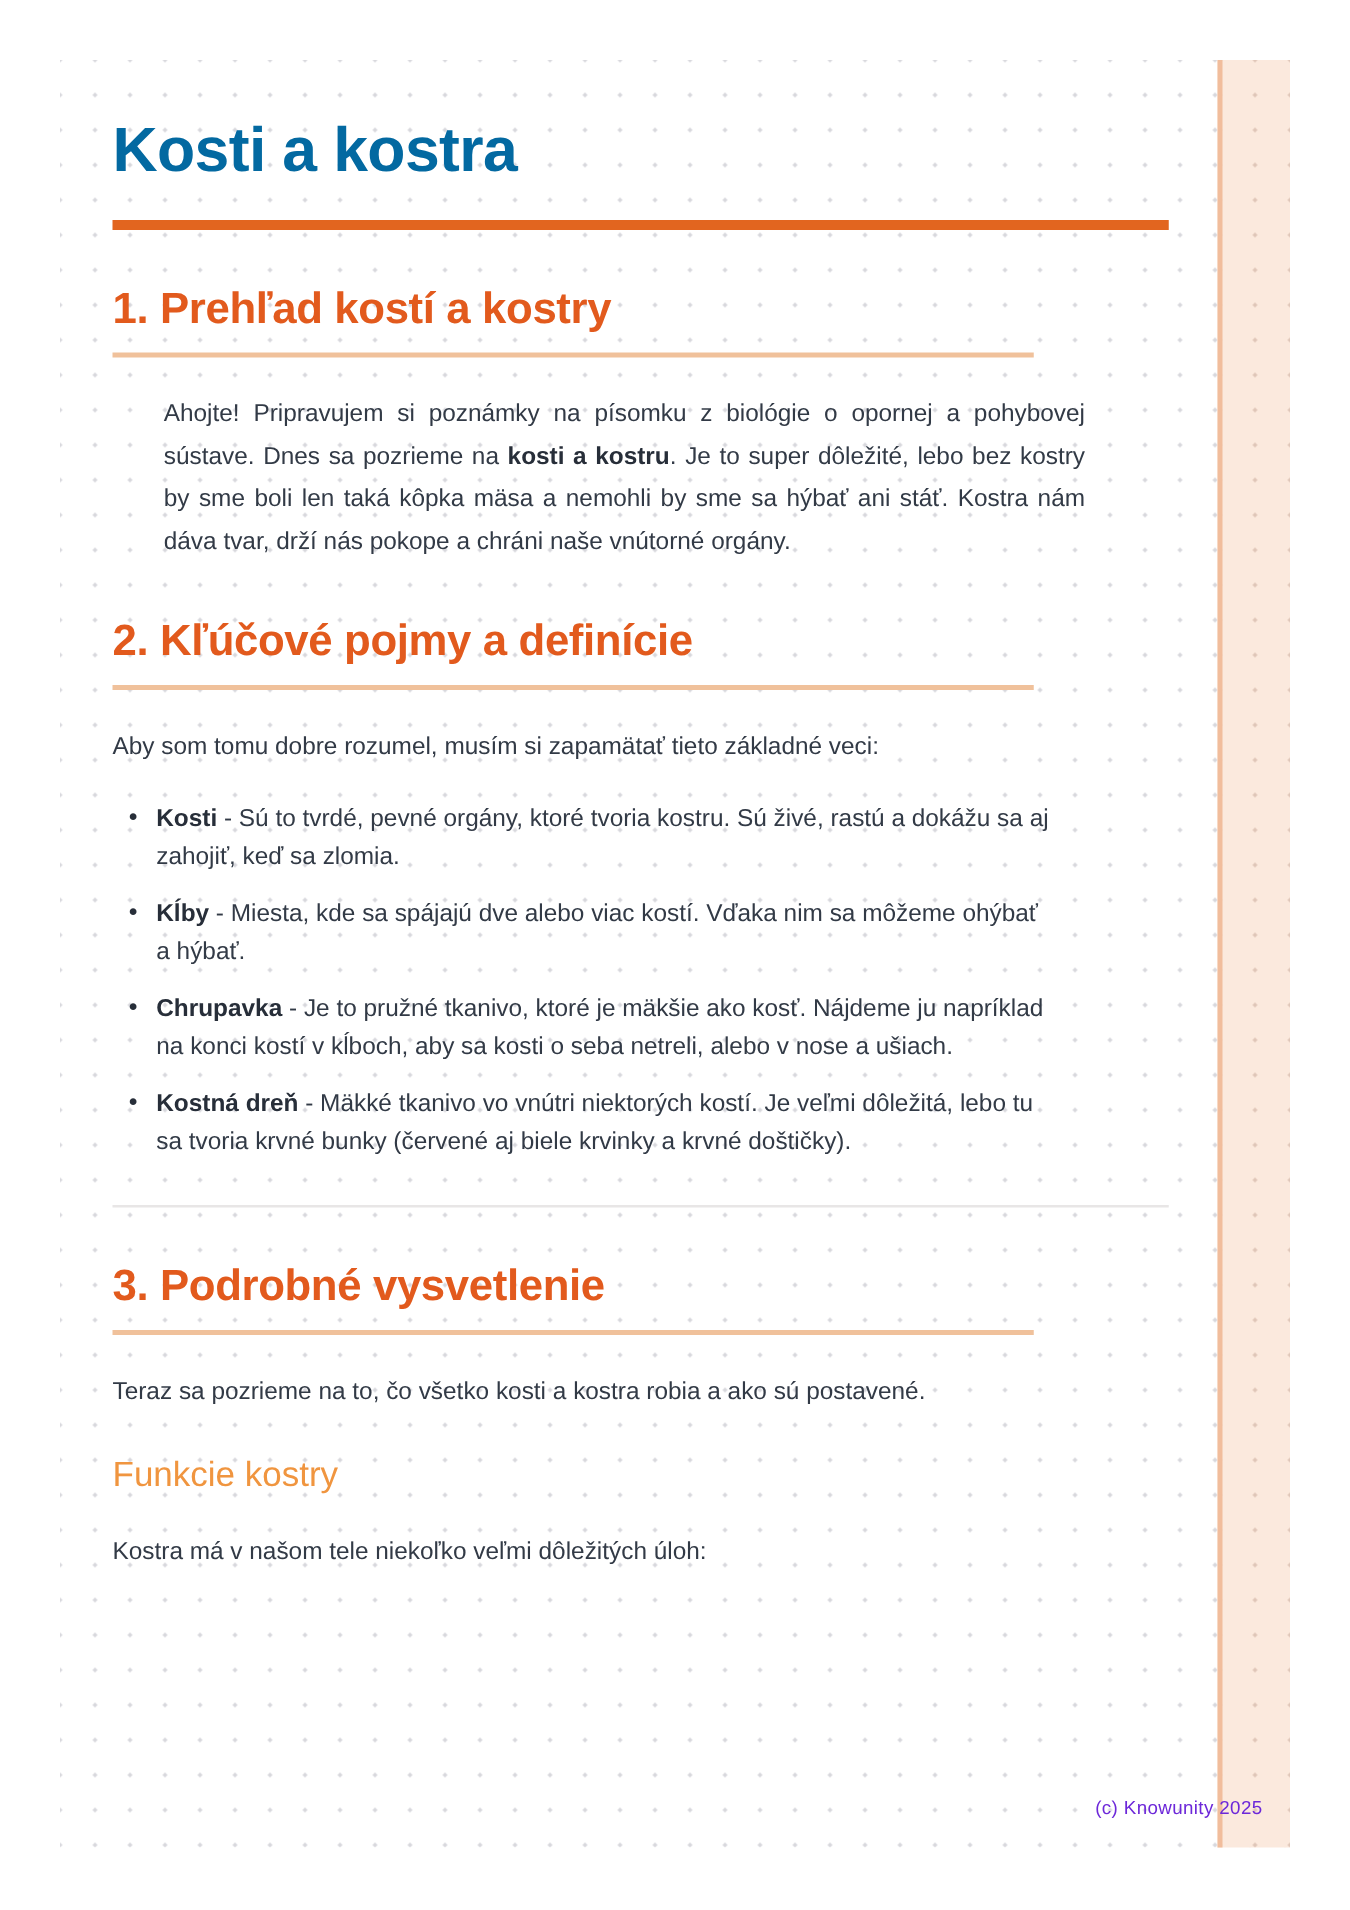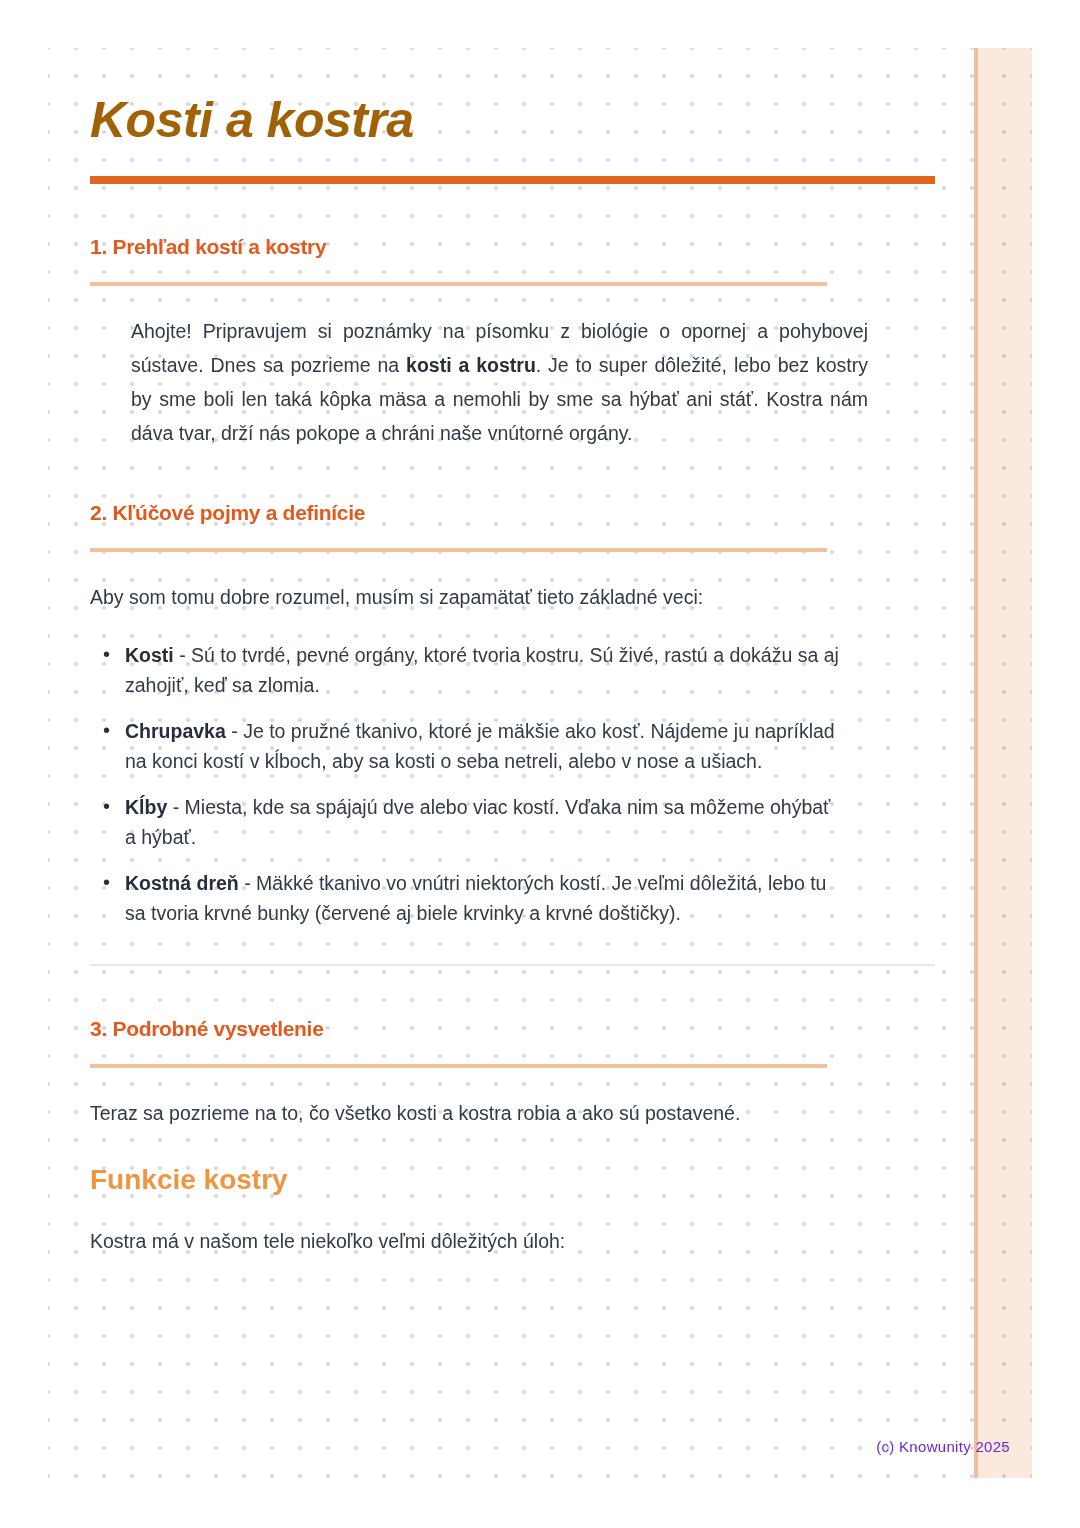--- a/index.html
+++ b/index.html
@@ -44,32 +44,31 @@
     top: 48px;
     width: 845px;
     color: #323a46;
   }
   h1 {
     margin: 44px 0 0 0;
     font-size: 50px;
     line-height: 1.15;
     font-weight: 800;
     letter-spacing: -0.5px;
-    color: #a16207;
-    font-style: italic;
+    color: #0369a1;
   }
   .rule-thick {
     margin-top: 26px;
     width: 845px;
     height: 8px;
     background: #e2651f;
   }
   h2 {
     margin: 44px 0 0 0;
-    font-size: 21px;
+    font-size: 35px;
     line-height: 38px;
     font-weight: 700;
     letter-spacing: -0.3px;
     color: #e25a1d;
   }
   .rule-light {
     margin-top: 16px;
     width: 737px;
     height: 4px;
     background: #f0c19b;
@@ -107,21 +106,21 @@
   .divider {
     margin-top: 36px;
     width: 845px;
     height: 2px;
     background: #e8e6e6;
   }
   h3 {
     margin: 34px 0 0 0;
     font-size: 28px;
     line-height: 32px;
-    font-weight: 700;
+    font-weight: 400;
     color: #f0953f;
   }
   .para.tight { }
   .copyright {
     position: absolute;
     top: 1438px;
     right: 70px;
     font-size: 15px;
     color: #6d28d9;
     z-index: 5;
@@ -146,22 +145,22 @@
     <h2>1. Prehľad kostí a kostry</h2>
     <div class="rule-light"></div>
     <p class="para justify"><span>Ahojte! Pripravujem si poznámky na písomku z biológie o opornej a pohybovej sústave. Dnes sa pozrieme na </span><b>kosti a kostru</b><span>. Je to super dôležité, lebo bez kostry by sme boli len taká kôpka mäsa a nemohli by sme sa hýbať ani stáť. Kostra nám dáva tvar, drží nás pokope a chráni naše vnútorné orgány.</span></p>
 
     <h2>2. Kľúčové pojmy a definície</h2>
     <div class="rule-light"></div>
     <p class="para">Aby som tomu dobre rozumel, musím si zapamätať tieto základné veci:</p>
 
     <ul class="defs">
       <li><b>Kosti</b><span> - Sú to tvrdé, pevné orgány, ktoré tvoria kostru. Sú živé, rastú a dokážu sa aj zahojiť, keď sa zlomia.</span></li>
+      <li><b>Kĺby</b><span> - Miesta, kde sa spájajú dve alebo viac kostí. Vďaka nim sa môžeme ohýbať a hýbať.</span></li>
       <li><b>Chrupavka</b><span> - Je to pružné tkanivo, ktoré je mäkšie ako kosť. Nájdeme ju napríklad na konci kostí v kĺboch, aby sa kosti o seba netreli, alebo v nose a ušiach.</span></li>
-      <li><b>Kĺby</b><span> - Miesta, kde sa spájajú dve alebo viac kostí. Vďaka nim sa môžeme ohýbať a hýbať.</span></li>
       <li><b>Kostná dreň</b><span> - Mäkké tkanivo vo vnútri niektorých kostí. Je veľmi dôležitá, lebo tu sa tvoria krvné bunky (červené aj biele krvinky a krvné doštičky).</span></li>
     </ul>
 
     <div class="divider"></div>
 
     <h2>3. Podrobné vysvetlenie</h2>
     <div class="rule-light"></div>
     <p class="para tight">Teraz sa pozrieme na to, čo všetko kosti a kostra robia a ako sú postavené.</p>
 
     <h3>Funkcie kostry</h3>

